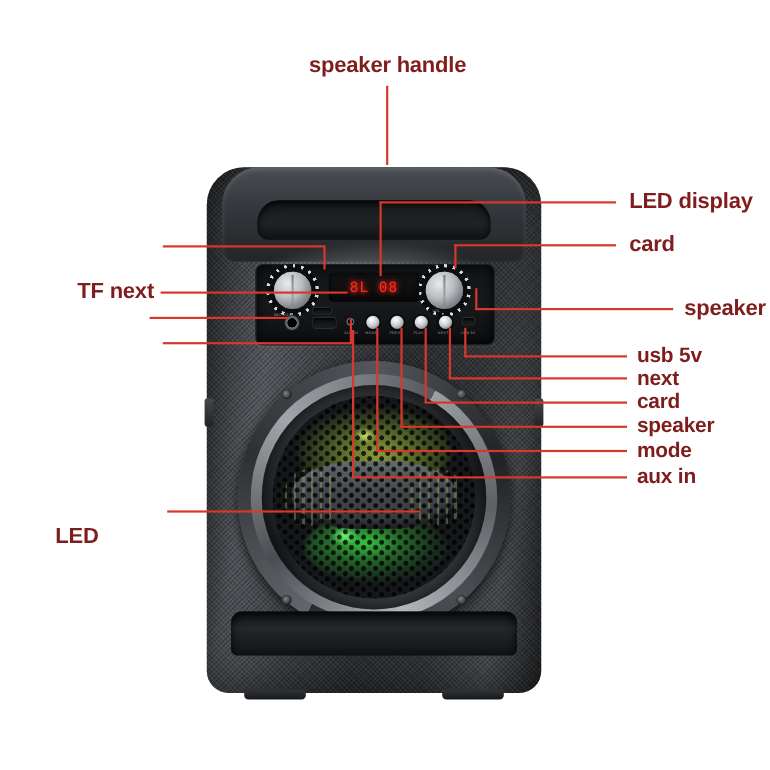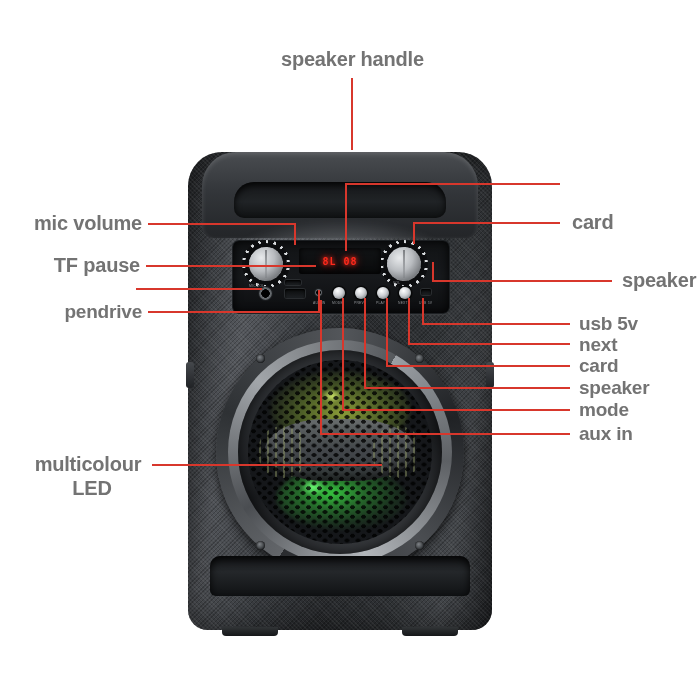--- a/index.html
+++ b/index.html
@@ -14,21 +14,21 @@
     background: #ffffff;
     overflow: hidden;
     font-family: "Liberation Sans", sans-serif;
   }
 
   
   .label {
     position: absolute;
     font-family: "Liberation Sans", sans-serif;
     font-weight: bold;
-    color: #737373;
+    color: #7f1d1d;
     white-space: nowrap;
     letter-spacing: -0.2px;
     line-height: 1.12;
   }
   .label.sz-lg { font-size: 20px; }
   .label.sz-md { font-size: 19px; }
   .label.right { text-align: left; }
   .label.left  { text-align: right; }
   .label.ctr   { text-align: center; }
 
@@ -154,22 +154,22 @@
     border-radius: 3px;
     background: linear-gradient(180deg,#121416,#090a0b);
     box-shadow: inset 0 0 6px #000;
     display: flex;
     align-items: center;
     justify-content: center;
     overflow: hidden;
   }
   .led-digits {
     font-family: "DejaVu Sans Mono", monospace;
-    font-size: 10px;
-    font-weight: bold;
+    font-size: 13px;
+    font-weight: normal;
     color: #ff2a1c;
     text-shadow: 0 0 4px #ff2a1c, 0 0 9px rgba(255,42,28,.75);
     letter-spacing: 1px;
     text-align: right;
   }
 
   .jack {
     position: absolute;
     width: 13px; height: 13px;
     border-radius: 50%;
@@ -438,27 +438,25 @@
   <div class="lead v" style="left:364px; top:298px; height:90px;"></div>
 
   <div class="lead h" style="left:342px; top:409px; width:228px;"></div>
   <div class="lead v" style="left:342px; top:298px; height:112px;"></div>
 
   <div class="lead h" style="left:320px; top:433px; width:250px;"></div>
   <div class="lead v" style="left:320px; top:300px; height:134px;"></div>
 
   <div class="label ctr sz-lg" style="left:281px; top:48px;">speaker handle</div>
 
-  <div class="label left sz-lg" style="left:34px; top:212px; width:108px;">mic volume</div>
-  <div class="label left sz-lg" style="left:34px; top:254px; width:106px;">TF pause</div>
-  <div class="label left sz-md" style="left:34px; top:301px; width:108px;">pendrive</div>
-
-  <div class="label ctr sz-lg" style="left:30px; top:453px; width:116px;">multicolour</div>
-  <div class="label ctr sz-lg" style="left:34px; top:477px; width:116px;">LED</div>
-
+  <div class="label left sz-lg" style="left:34px; top:254px; width:106px;">TF next</div>
+
+  <div class="label ctr sz-lg" style="left:12px; top:477px; width:116px;">LED</div>
+
+  <div class="label right sz-lg" style="left:572px; top:172px;">LED display</div>
   <div class="label right sz-lg" style="left:572px; top:211px;">card</div>
   <div class="label right sz-lg" style="left:622px; top:269px;">speaker</div>
   <div class="label right sz-md" style="left:579px; top:313px;">usb 5v</div>
   <div class="label right sz-md" style="left:579px; top:334px;">next</div>
   <div class="label right sz-md" style="left:579px; top:355px;">card</div>
   <div class="label right sz-md" style="left:579px; top:377px;">speaker</div>
   <div class="label right sz-md" style="left:579px; top:399px;">mode</div>
   <div class="label right sz-md" style="left:579px; top:423px;">aux in</div>
 
 </div>

